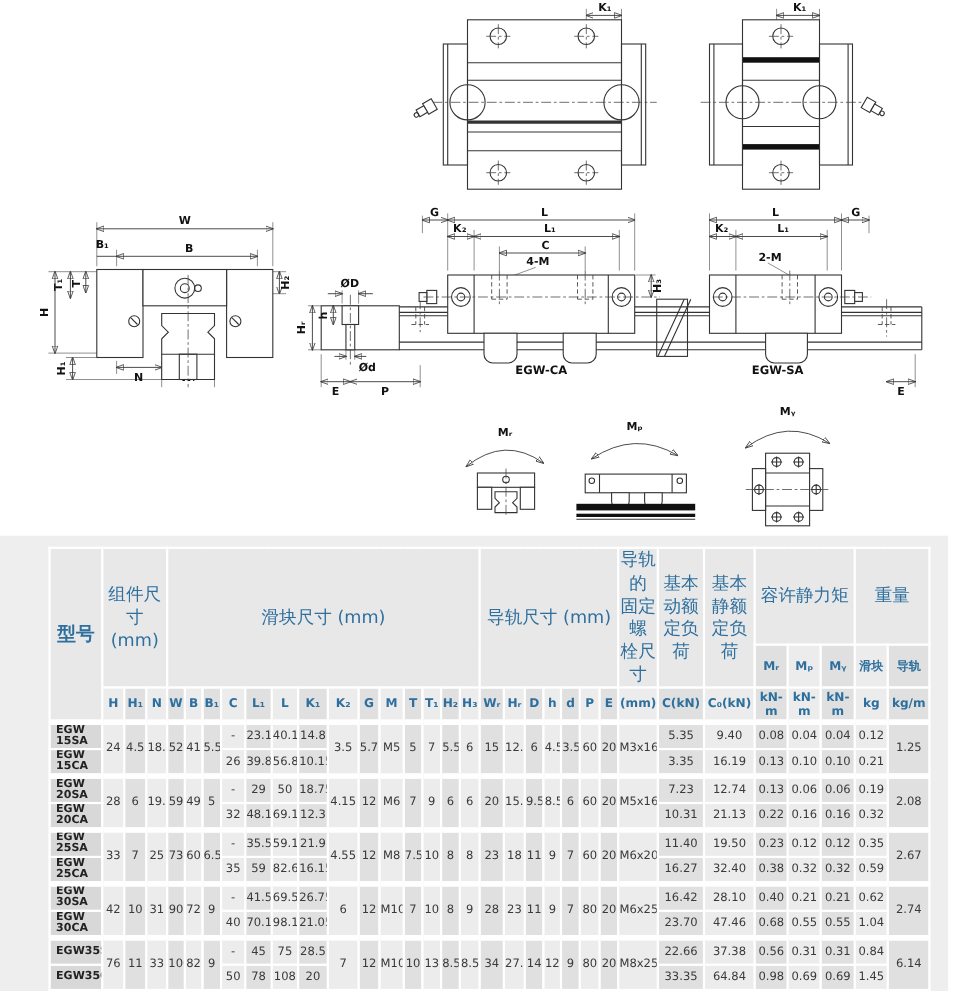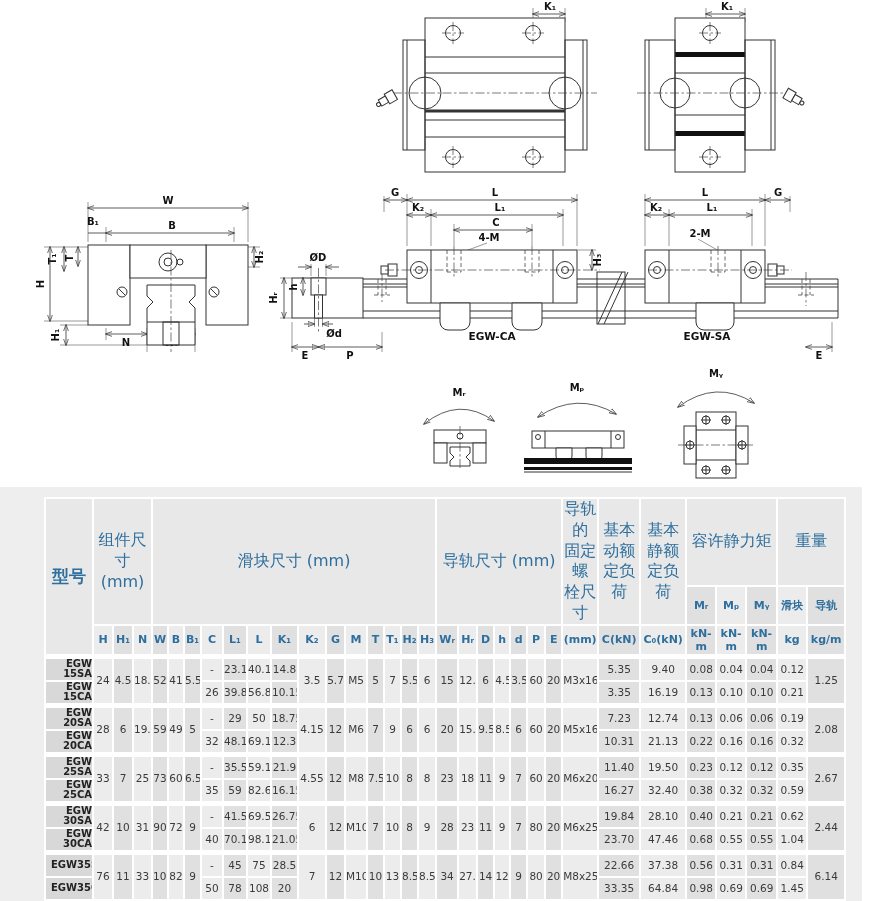--- a/index.html
+++ b/index.html
@@ -3,21 +3,21 @@
 <meta charset="utf-8">
 <style>
   html,body{margin:0;padding:0;background:#fff;}
   body{font-family:"DejaVu Sans","Liberation Sans",sans-serif;}
   .page{position:relative;width:862px;height:901px;background:#fff;overflow:hidden;}
   .drawings{position:absolute;top:0;left:0;width:886px;height:487px;}
   .table-band{position:absolute;top:487px;left:0;width:886px;height:414px;background:#eeeeee;}
   table{border-collapse:collapse;table-layout:fixed;width:800px;margin:10px 0 0 44px;}
   th,td{border:2px solid #fff;padding:0;text-align:center;overflow:hidden;vertical-align:middle;}
   td{font-size:10.5px;color:#3a3a3a;height:21px;line-height:1.05;}
-  .model-cell{text-align:right;padding-left:5px;font-weight:bold;font-size:10px;color:#222;background:#d8d8d8;letter-spacing:0;}
+  .model-cell{text-align:left;padding-left:5px;font-weight:bold;font-size:10px;color:#222;background:#d8d8d8;letter-spacing:0;}
   .c-light{background:#ececec;}
   .c-dark{background:#e0e0e0;}
   .g-head{background:#e8e8e8;color:#2e6f9e;font-weight:normal;font-size:16px;white-space:pre-line;line-height:1.3;height:52px;}
   .model-head{background:#e8e8e8;color:#2e6f9e;font-weight:bold;font-size:17px;}
   .sub-head{color:#2e6f9e;font-weight:bold;font-size:11px;height:22px;}
   .letter{color:#2e6f9e;font-weight:bold;font-size:11px;height:28px;}
   .pair-top{border-top:5px solid #fff;}
   .note{margin:11px 0 0 77px;font-size:12px;color:#444;}
   
   svg line,svg path,svg rect,svg circle,svg polygon,svg polyline{stroke:#333;fill:none;stroke-width:1;}
@@ -633,27 +633,27 @@
             <td class="c-dark pair-top" rowspan="2">8</td>
             <td class="c-light pair-top" rowspan="2">9</td>
             <td class="c-dark pair-top" rowspan="2">28</td>
             <td class="c-light pair-top" rowspan="2">23</td>
             <td class="c-dark pair-top" rowspan="2">11</td>
             <td class="c-light pair-top" rowspan="2">9</td>
             <td class="c-dark pair-top" rowspan="2">7</td>
             <td class="c-light pair-top" rowspan="2">80</td>
             <td class="c-dark pair-top" rowspan="2">20</td>
             <td class="c-light pair-top" rowspan="2">M6x25</td>
-            <td class="c-dark pair-top">19.84</td>
+            <td class="c-dark pair-top">16.42</td>
             <td class="c-light pair-top">28.10</td>
             <td class="c-dark pair-top">0.40</td>
             <td class="c-light pair-top">0.21</td>
             <td class="c-dark pair-top">0.21</td>
             <td class="c-light pair-top">0.62</td>
-            <td class="c-dark pair-top" rowspan="2">2.44</td>
+            <td class="c-dark pair-top" rowspan="2">2.74</td>
           </tr>
           <tr>
             <td class="model-cell">EGW 30CA</td>
             <td class="c-light">40</td>
             <td class="c-dark">70.1</td>
             <td class="c-light">98.1</td>
             <td class="c-dark">21.05</td>
             <td class="c-dark">23.70</td>
             <td class="c-light">47.46</td>
             <td class="c-dark">0.68</td>

